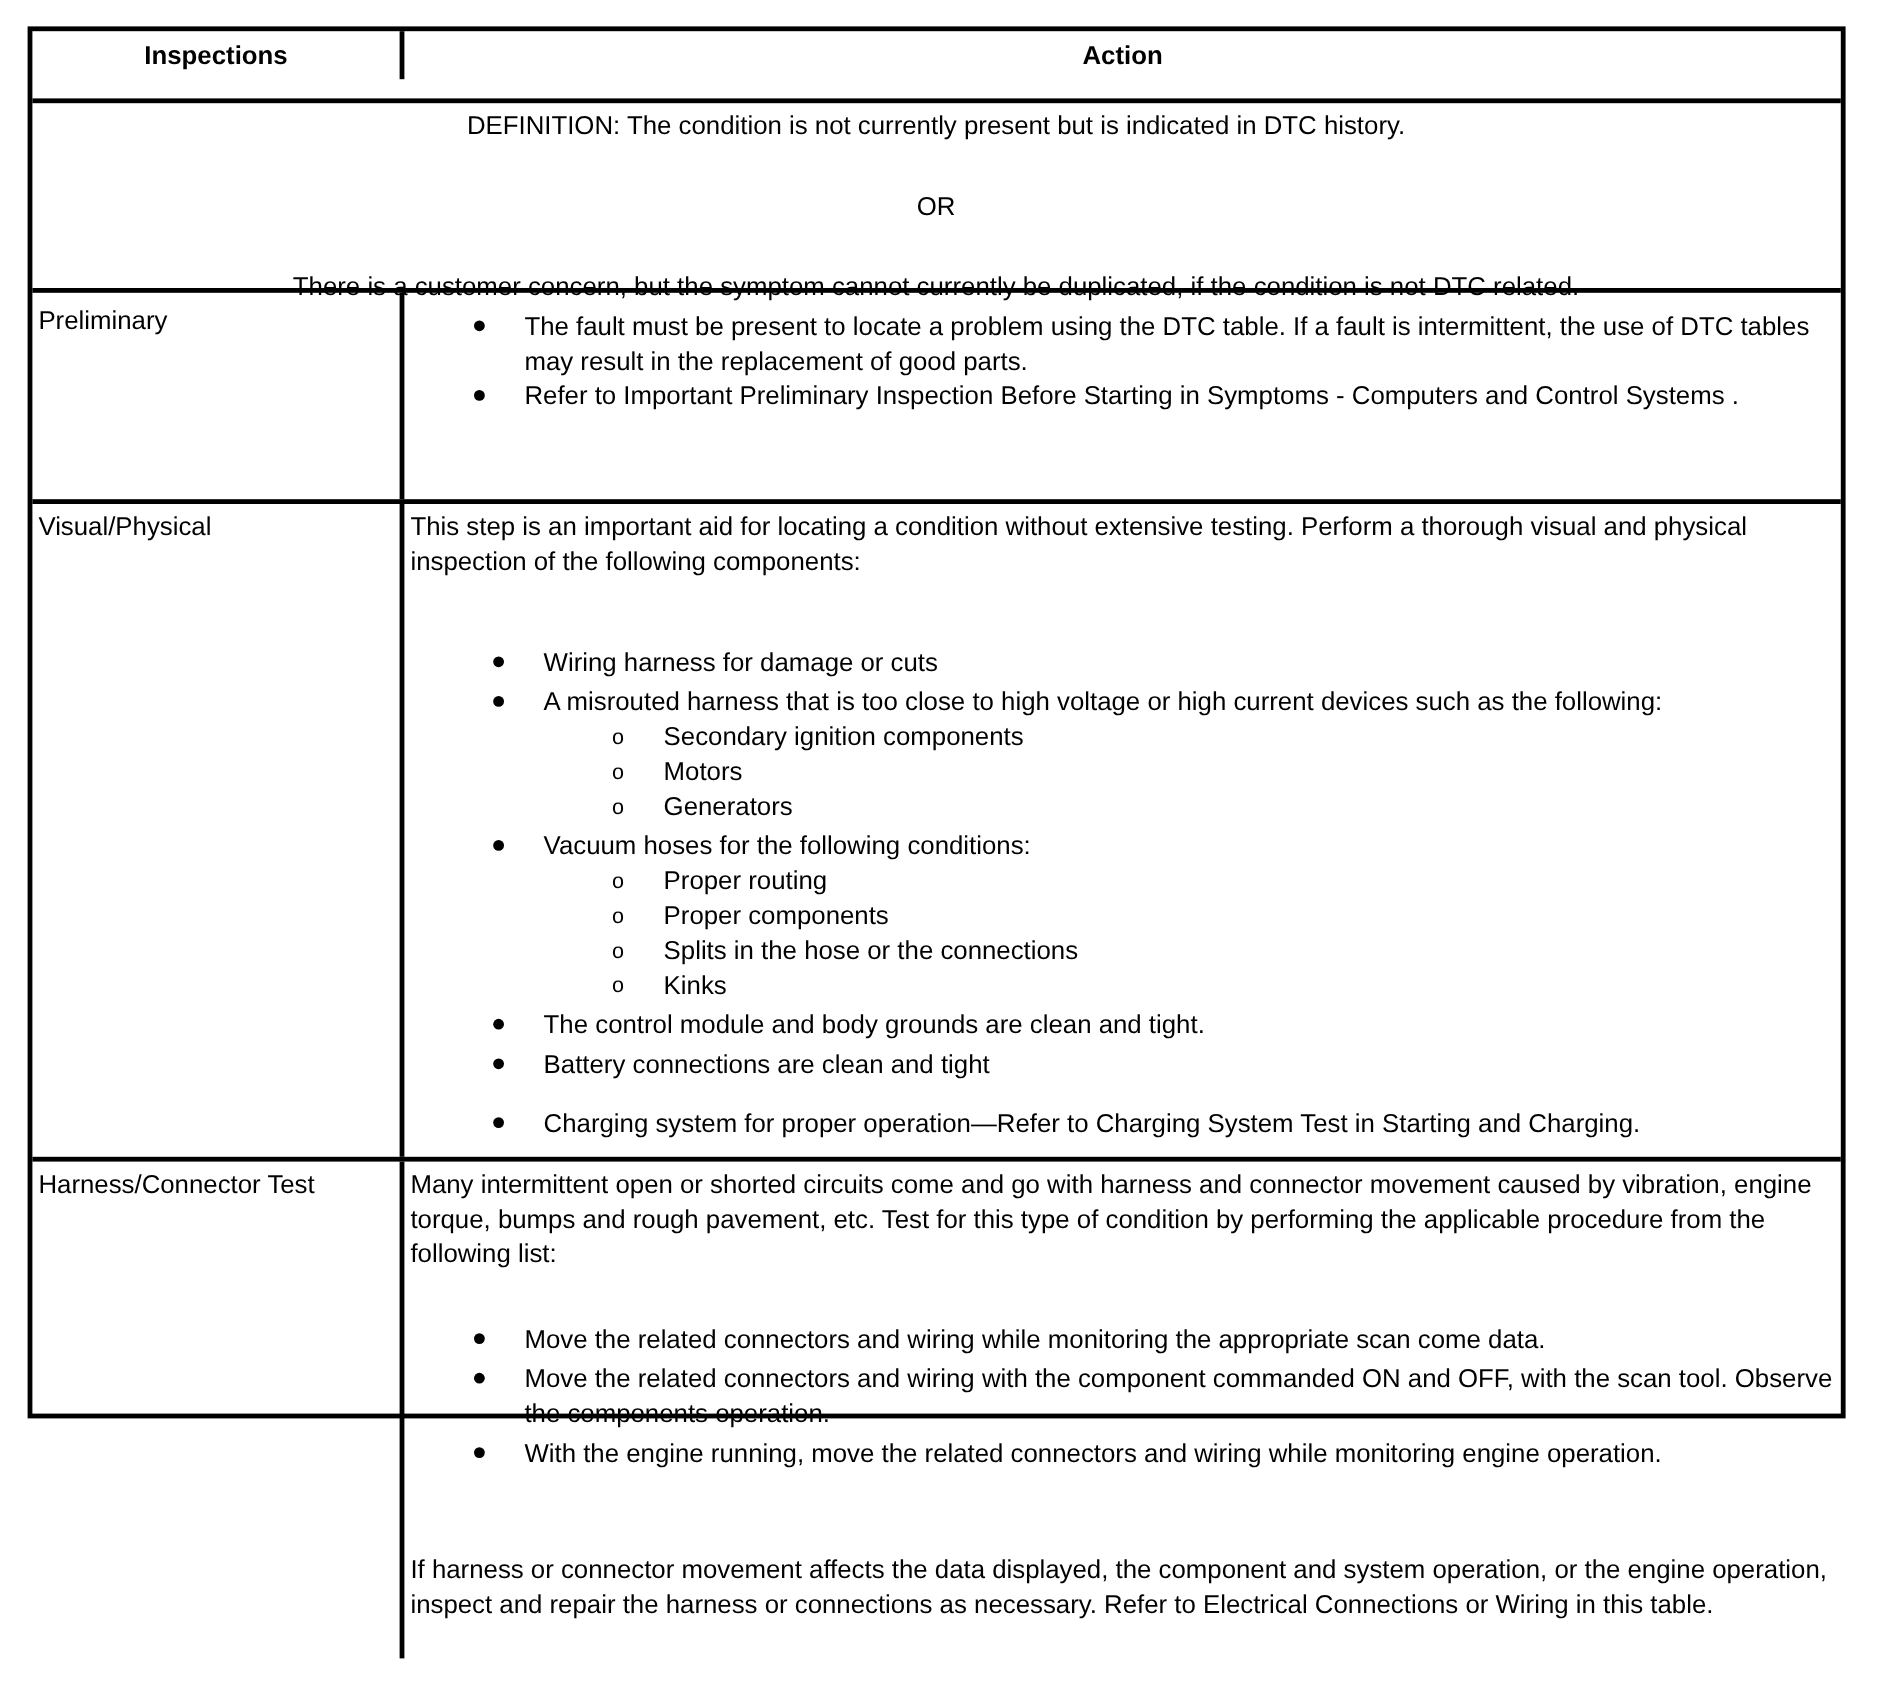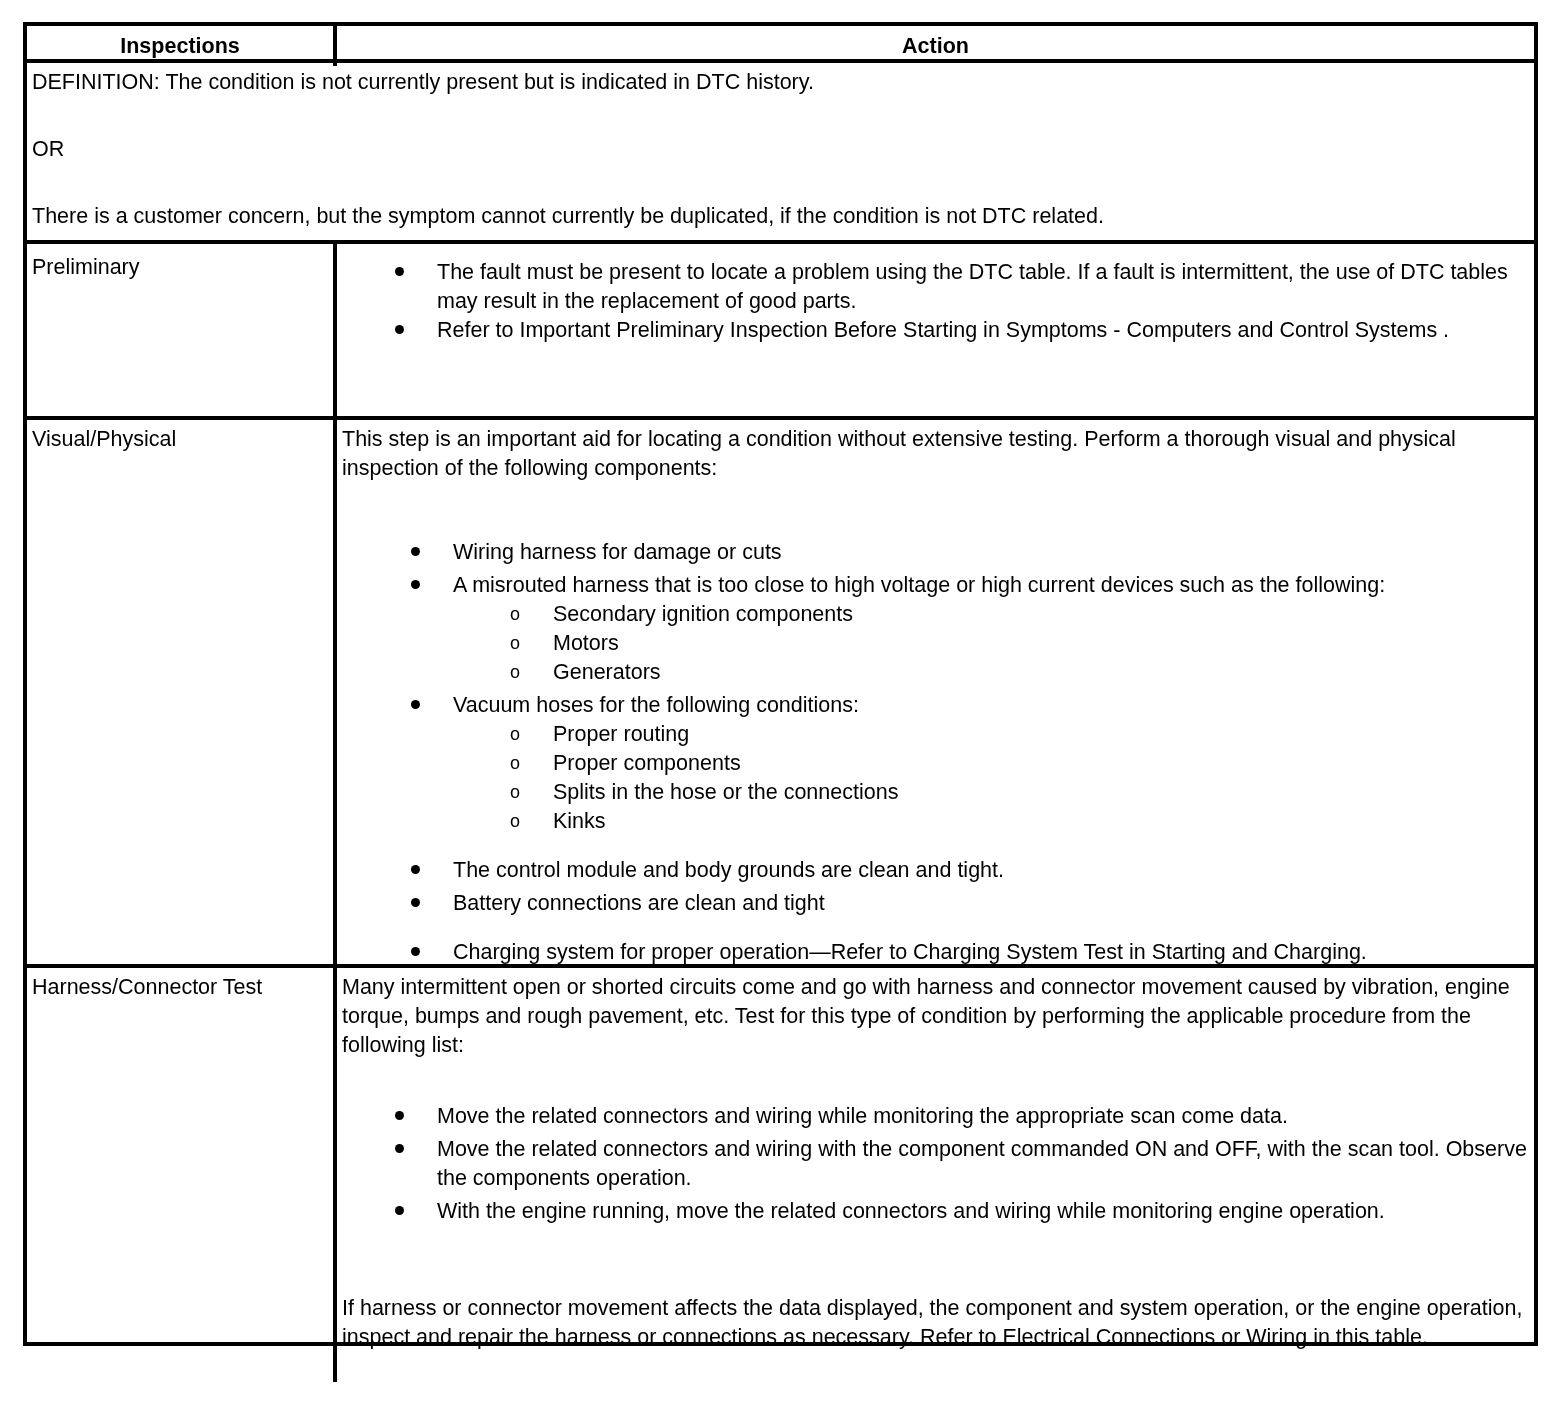--- a/index.html
+++ b/index.html
@@ -14,21 +14,21 @@
       font-family: "Liberation Sans", sans-serif;
       color: #000000;
       font-size: 21.5px;
       line-height: 29px;
     }
     .tbl {
       position: absolute;
       left: 23px;
       top: 22px;
       width: 1515px;
-      height: 1324px;
+      height: 1160px;
       box-sizing: border-box;
       border: 4px solid #000;
     }
     .row {
       position: absolute;
       left: 0;
       right: 0;
       box-sizing: border-box;
     }
     .row.bt { border-top: 4px solid #000; }
@@ -97,21 +97,21 @@
 
   <div class="row" style="top:0; height:40px;">
     <div class="cell col-left">
       <div class="hdr-text">Inspections</div>
     </div>
     <div class="cell col-right">
       <div class="hdr-text">Action</div>
     </div>
   </div>
 
-  <div class="row bt" style="top:33px; height:174px;">
+  <div class="row bt" style="top:56px; height:174px;text-align:center;">
     <div class="cell full">
       <div class="txt" style="top:5px;">
         <p class="para">DEFINITION: The condition is not currently present but is indicated in DTC history.</p>
         <p class="para" style="margin-top:38px;">OR</p>
         <p class="para" style="margin-top:38px;">There is a customer concern, but the symptom cannot currently be duplicated, if the condition is not DTC related.</p>
       </div>
     </div>
   </div>
 
   <div class="row bt" style="top:214px; height:176px;">
@@ -172,21 +172,21 @@
           <span>Proper components</span>
         </div>
         <div class="sub-item">
           <span class="bullet">o</span>
           <span>Splits in the hose or the connections</span>
         </div>
         <div class="sub-item">
           <span class="bullet">o</span>
           <span>Kinks</span>
         </div>
-        <div class="bl-item" style="margin-top:20px;">
+        <div class="bl-item" style="margin-top:4px;">
           <span class="bullet"><span class="bullet-dot"></span></span>
           <span>The control module and body grounds are clean and tight.</span>
         </div>
         <div class="bl-item" style="margin-top:4px;">
           <span class="bullet"><span class="bullet-dot"></span></span>
           <span>Battery connections are clean and tight</span>
         </div>
         <div class="bl-item" style="margin-top:20px;">
           <span class="bullet"><span class="bullet-dot"></span></span>
           <span>Charging system for proper operation—Refer to Charging System Test in Starting and Charging.</span>

